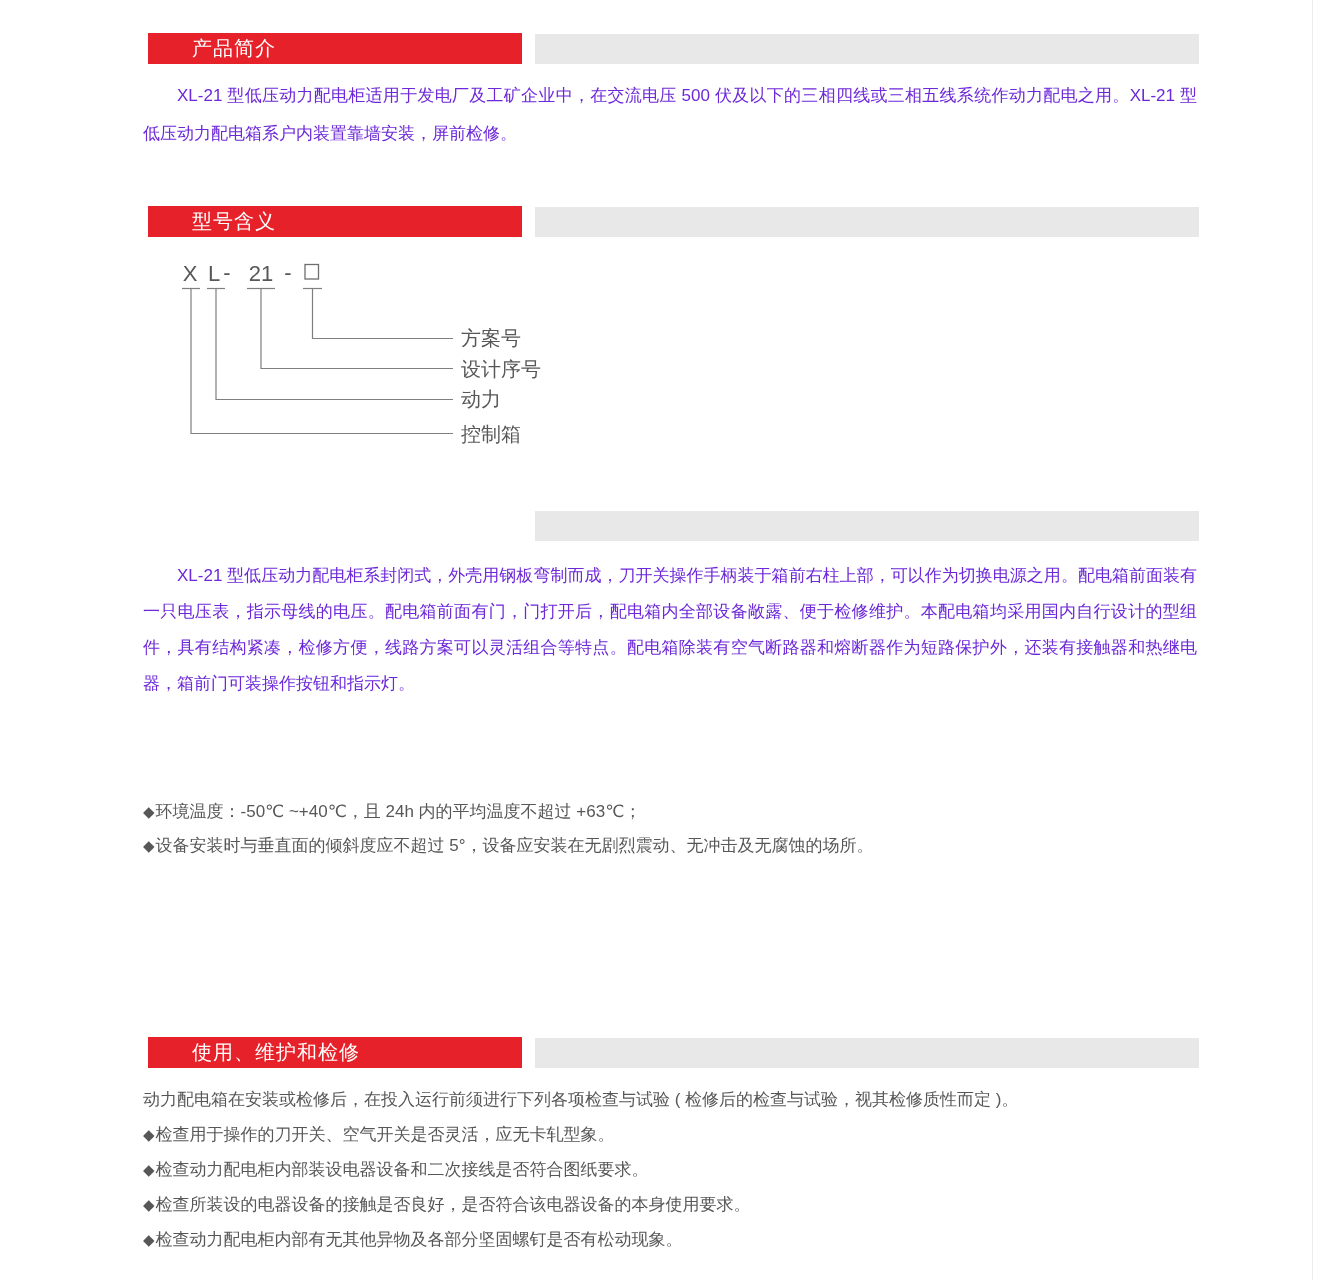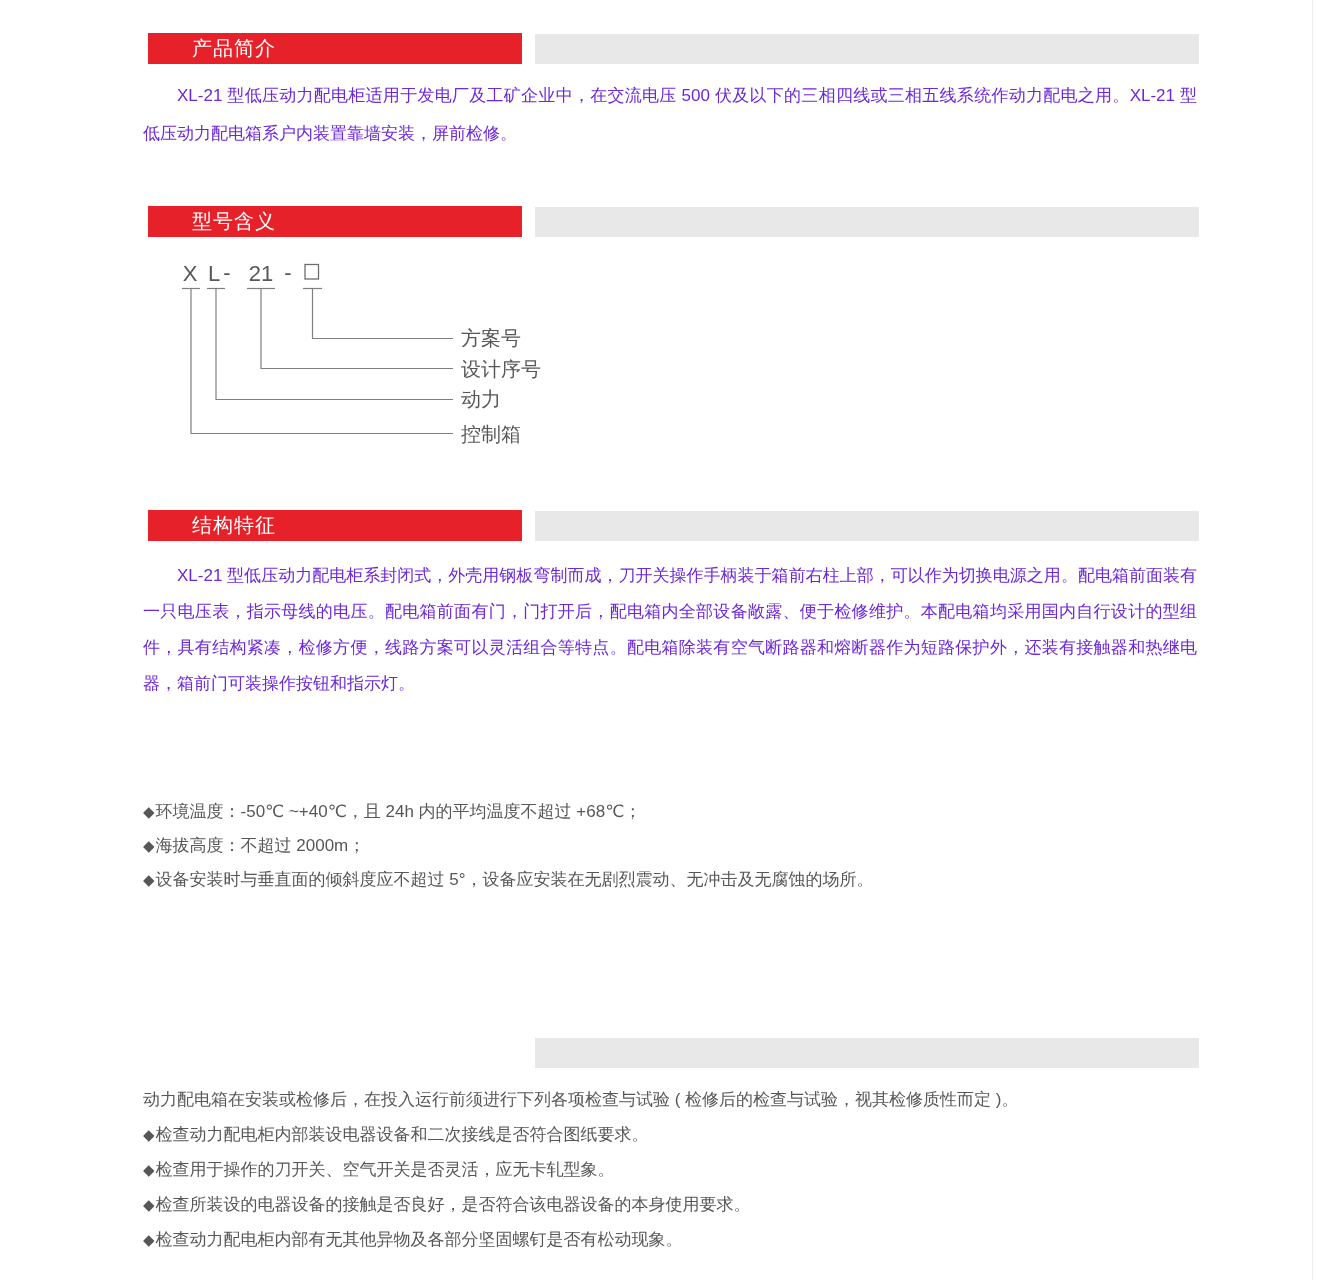--- a/index.html
+++ b/index.html
@@ -119,38 +119,37 @@
       </g>
 
       <text class="model-label" x="461" y="345">方案号</text>
       <text class="model-label" x="461" y="375.5">设计序号</text>
       <text class="model-label" x="461" y="406">动力</text>
       <text class="model-label" x="461" y="440.5">控制箱</text>
     </svg>
   </div>
 
   <div class="section-header" style="top:510px">
-    <div class="bar-red">
-      <span>结构特征</span>
-    </div>
     <div class="bar-gray"></div>
   </div>
   <div class="para s3">XL-21 型低压动力配电柜系封闭式，外壳用钢板弯制而成，刀开关操作手柄装于箱前右柱上部，可以作为切换电源之用。配电箱前面装有一只电压表，指示母线的电压。配电箱前面有门，门打开后，配电箱内全部设备敞露、便于检修维护。本配电箱均采用国内自行设计的型组件，具有结构紧凑，检修方便，线路方案可以灵活组合等特点。配电箱除装有空气断路器和熔断器作为短路保护外，还装有接触器和热继电器，箱前门可装操作按钮和指示灯。</div>
 
   <div class="list s4">
-    <span class="line"><span class="diamond">◆</span><span>环境温度：-50℃ ~+40℃，且 24h 内的平均温度不超过 +68℃；</span></span>
-    <span class="line"><span class="diamond">◆</span><span>海拔高度：不超过 2000m；</span></span>
+    <span class="line"><span class="diamond">◆</span><span>环境温度：-50℃ ~+40℃，且 24h 内的平均温度不超过 +63℃；</span></span>
     <span class="line"><span class="diamond">◆</span><span>设备安装时与垂直面的倾斜度应不超过 5°，设备应安装在无剧烈震动、无冲击及无腐蚀的场所。</span></span>
   </div>
 
   <div class="section-header" style="top:1037px">
+    <div class="bar-red">
+      <span>使用、维护和检修</span>
+    </div>
     <div class="bar-gray"></div>
   </div>
   <div class="list s5">
     <span class="line">动力配电箱在安装或检修后，在投入运行前须进行下列各项检查与试验 ( 检修后的检查与试验，视其检修质性而定 )。</span>
+    <span class="line"><span class="diamond">◆</span><span>检查用于操作的刀开关、空气开关是否灵活，应无卡轧型象。</span></span>
     <span class="line"><span class="diamond">◆</span><span>检查动力配电柜内部装设电器设备和二次接线是否符合图纸要求。</span></span>
-    <span class="line"><span class="diamond">◆</span><span>检查用于操作的刀开关、空气开关是否灵活，应无卡轧型象。</span></span>
     <span class="line"><span class="diamond">◆</span><span>检查所装设的电器设备的接触是否良好，是否符合该电器设备的本身使用要求。</span></span>
     <span class="line"><span class="diamond">◆</span><span>检查动力配电柜内部有无其他异物及各部分坚固螺钉是否有松动现象。</span></span>
   </div>
 
   <div class="right-edge"></div>
 </div>
 
 </body></html>

